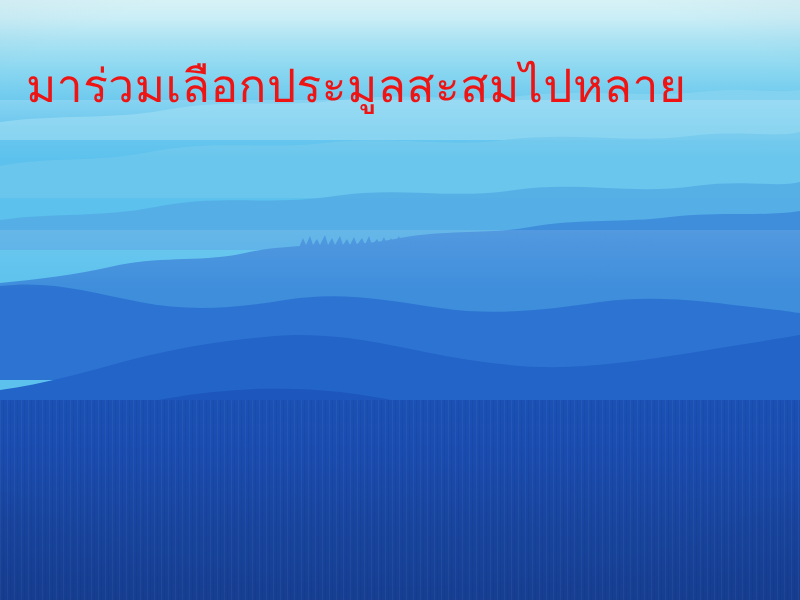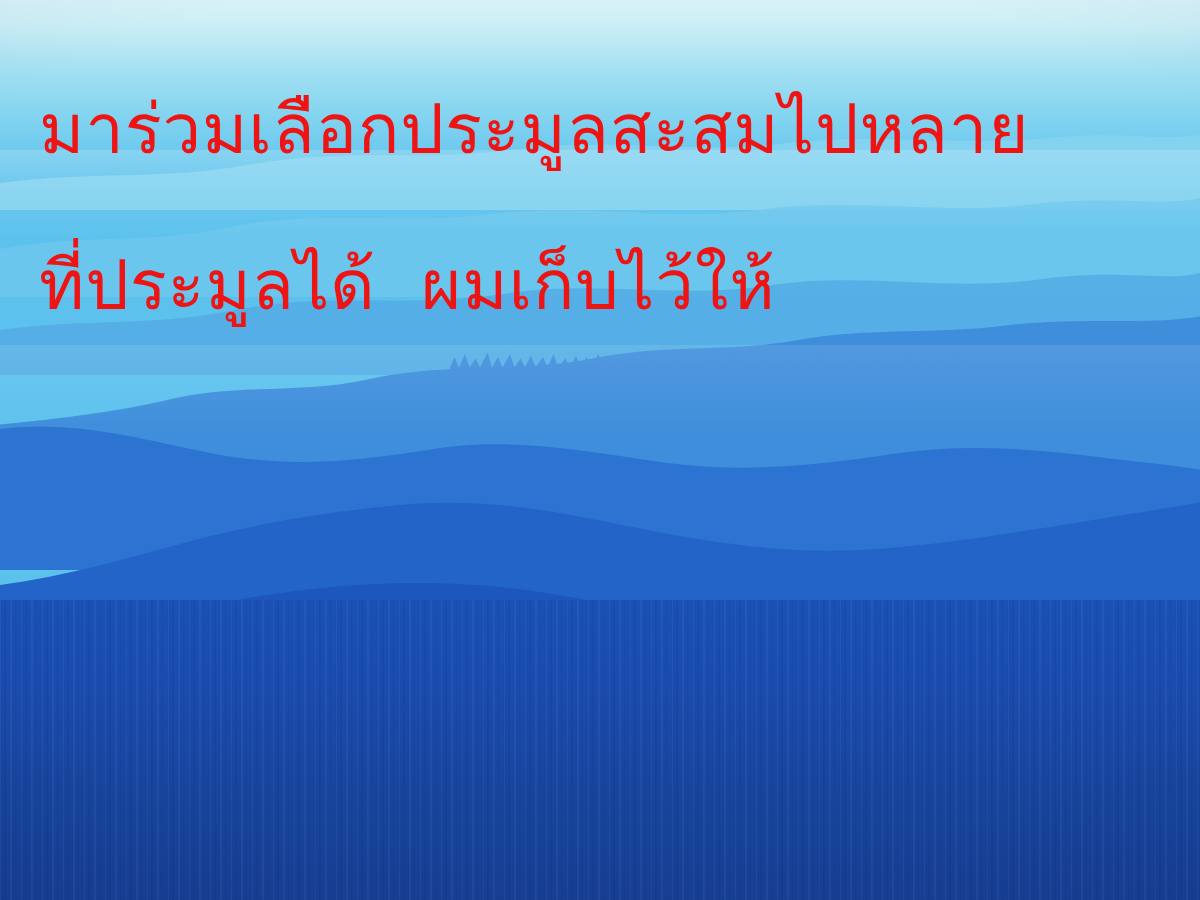--- a/index.html
+++ b/index.html
@@ -180,16 +180,15 @@
     </div>
 
     <div class="haze" style="top:100px;height:60px;background:linear-gradient(to bottom,rgba(255,255,255,0.18),rgba(255,255,255,0));"></div>
     <div class="haze" style="top:230px;height:60px;background:linear-gradient(to bottom,rgba(255,255,255,0.10),rgba(255,255,255,0));"></div>
 
     <div class="vignette"></div>
   </div>
 
   <div class="caption">
     <div class="line">มาร่วมเลือกประมูลสะสมไปหลาย</div>
-    <div class="line">ที่ประมูลได้  ผมเก็บไว้ให้</div>
   </div>
 
 </div>
 
 </body></html>

